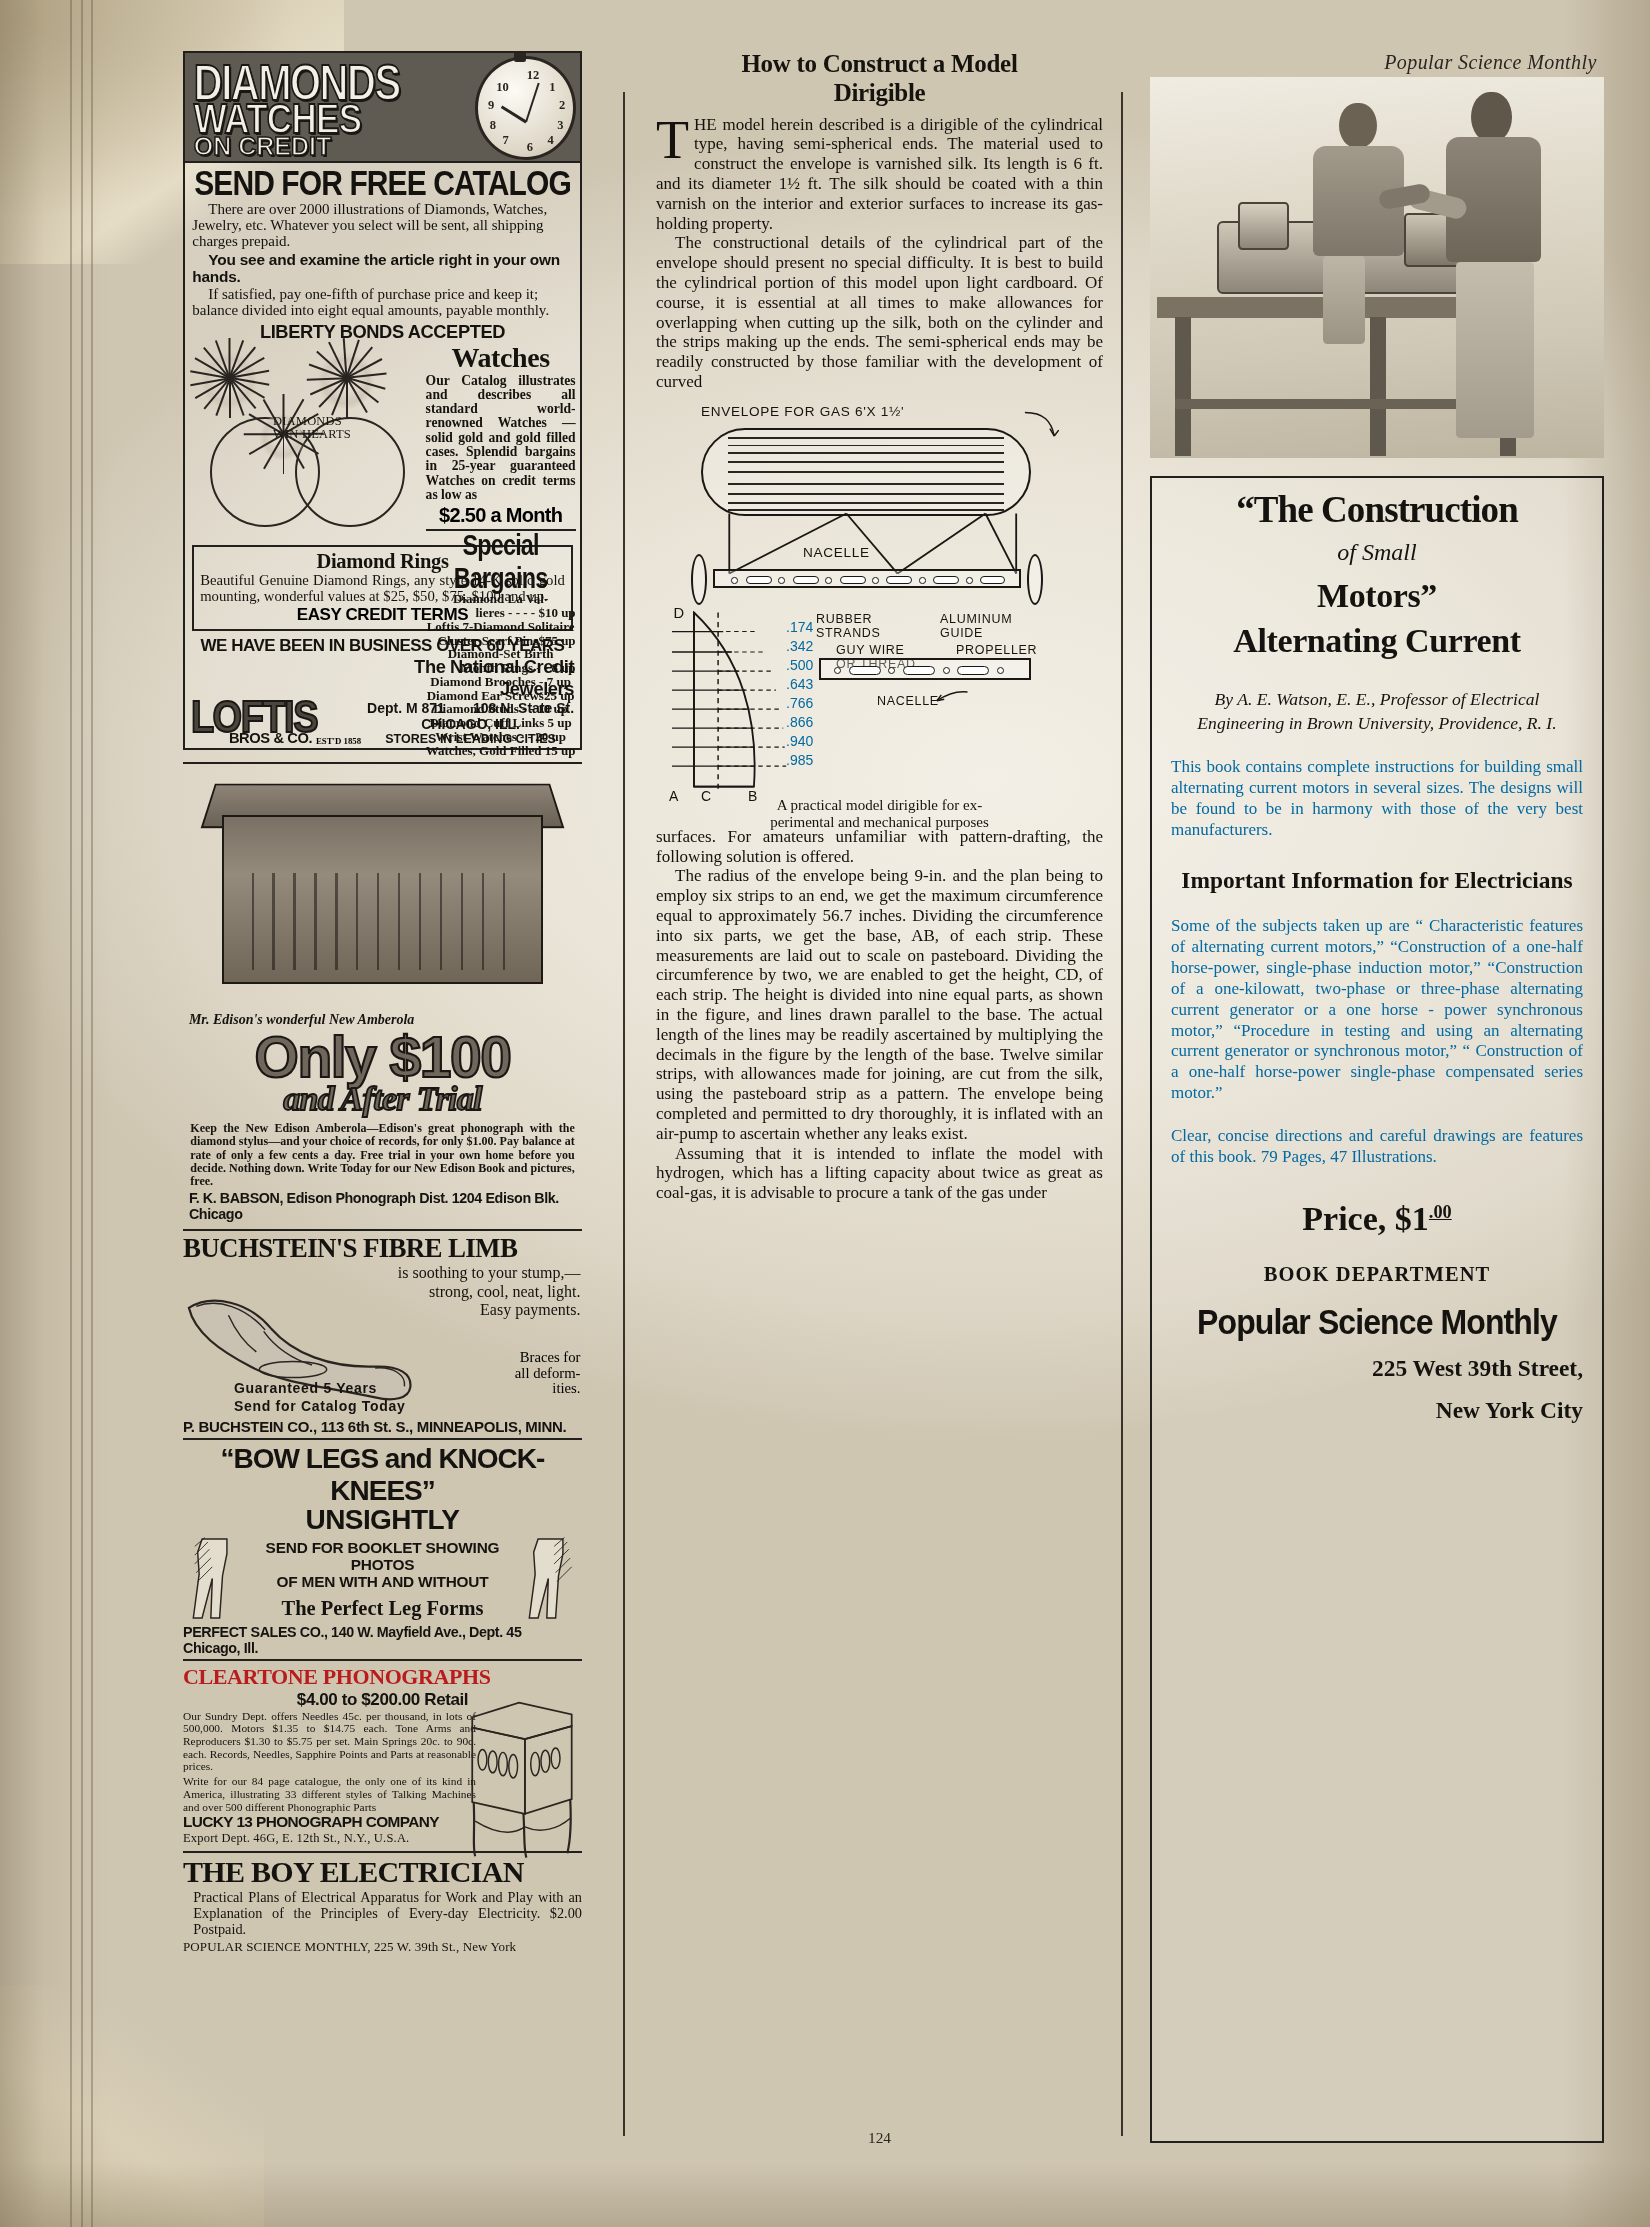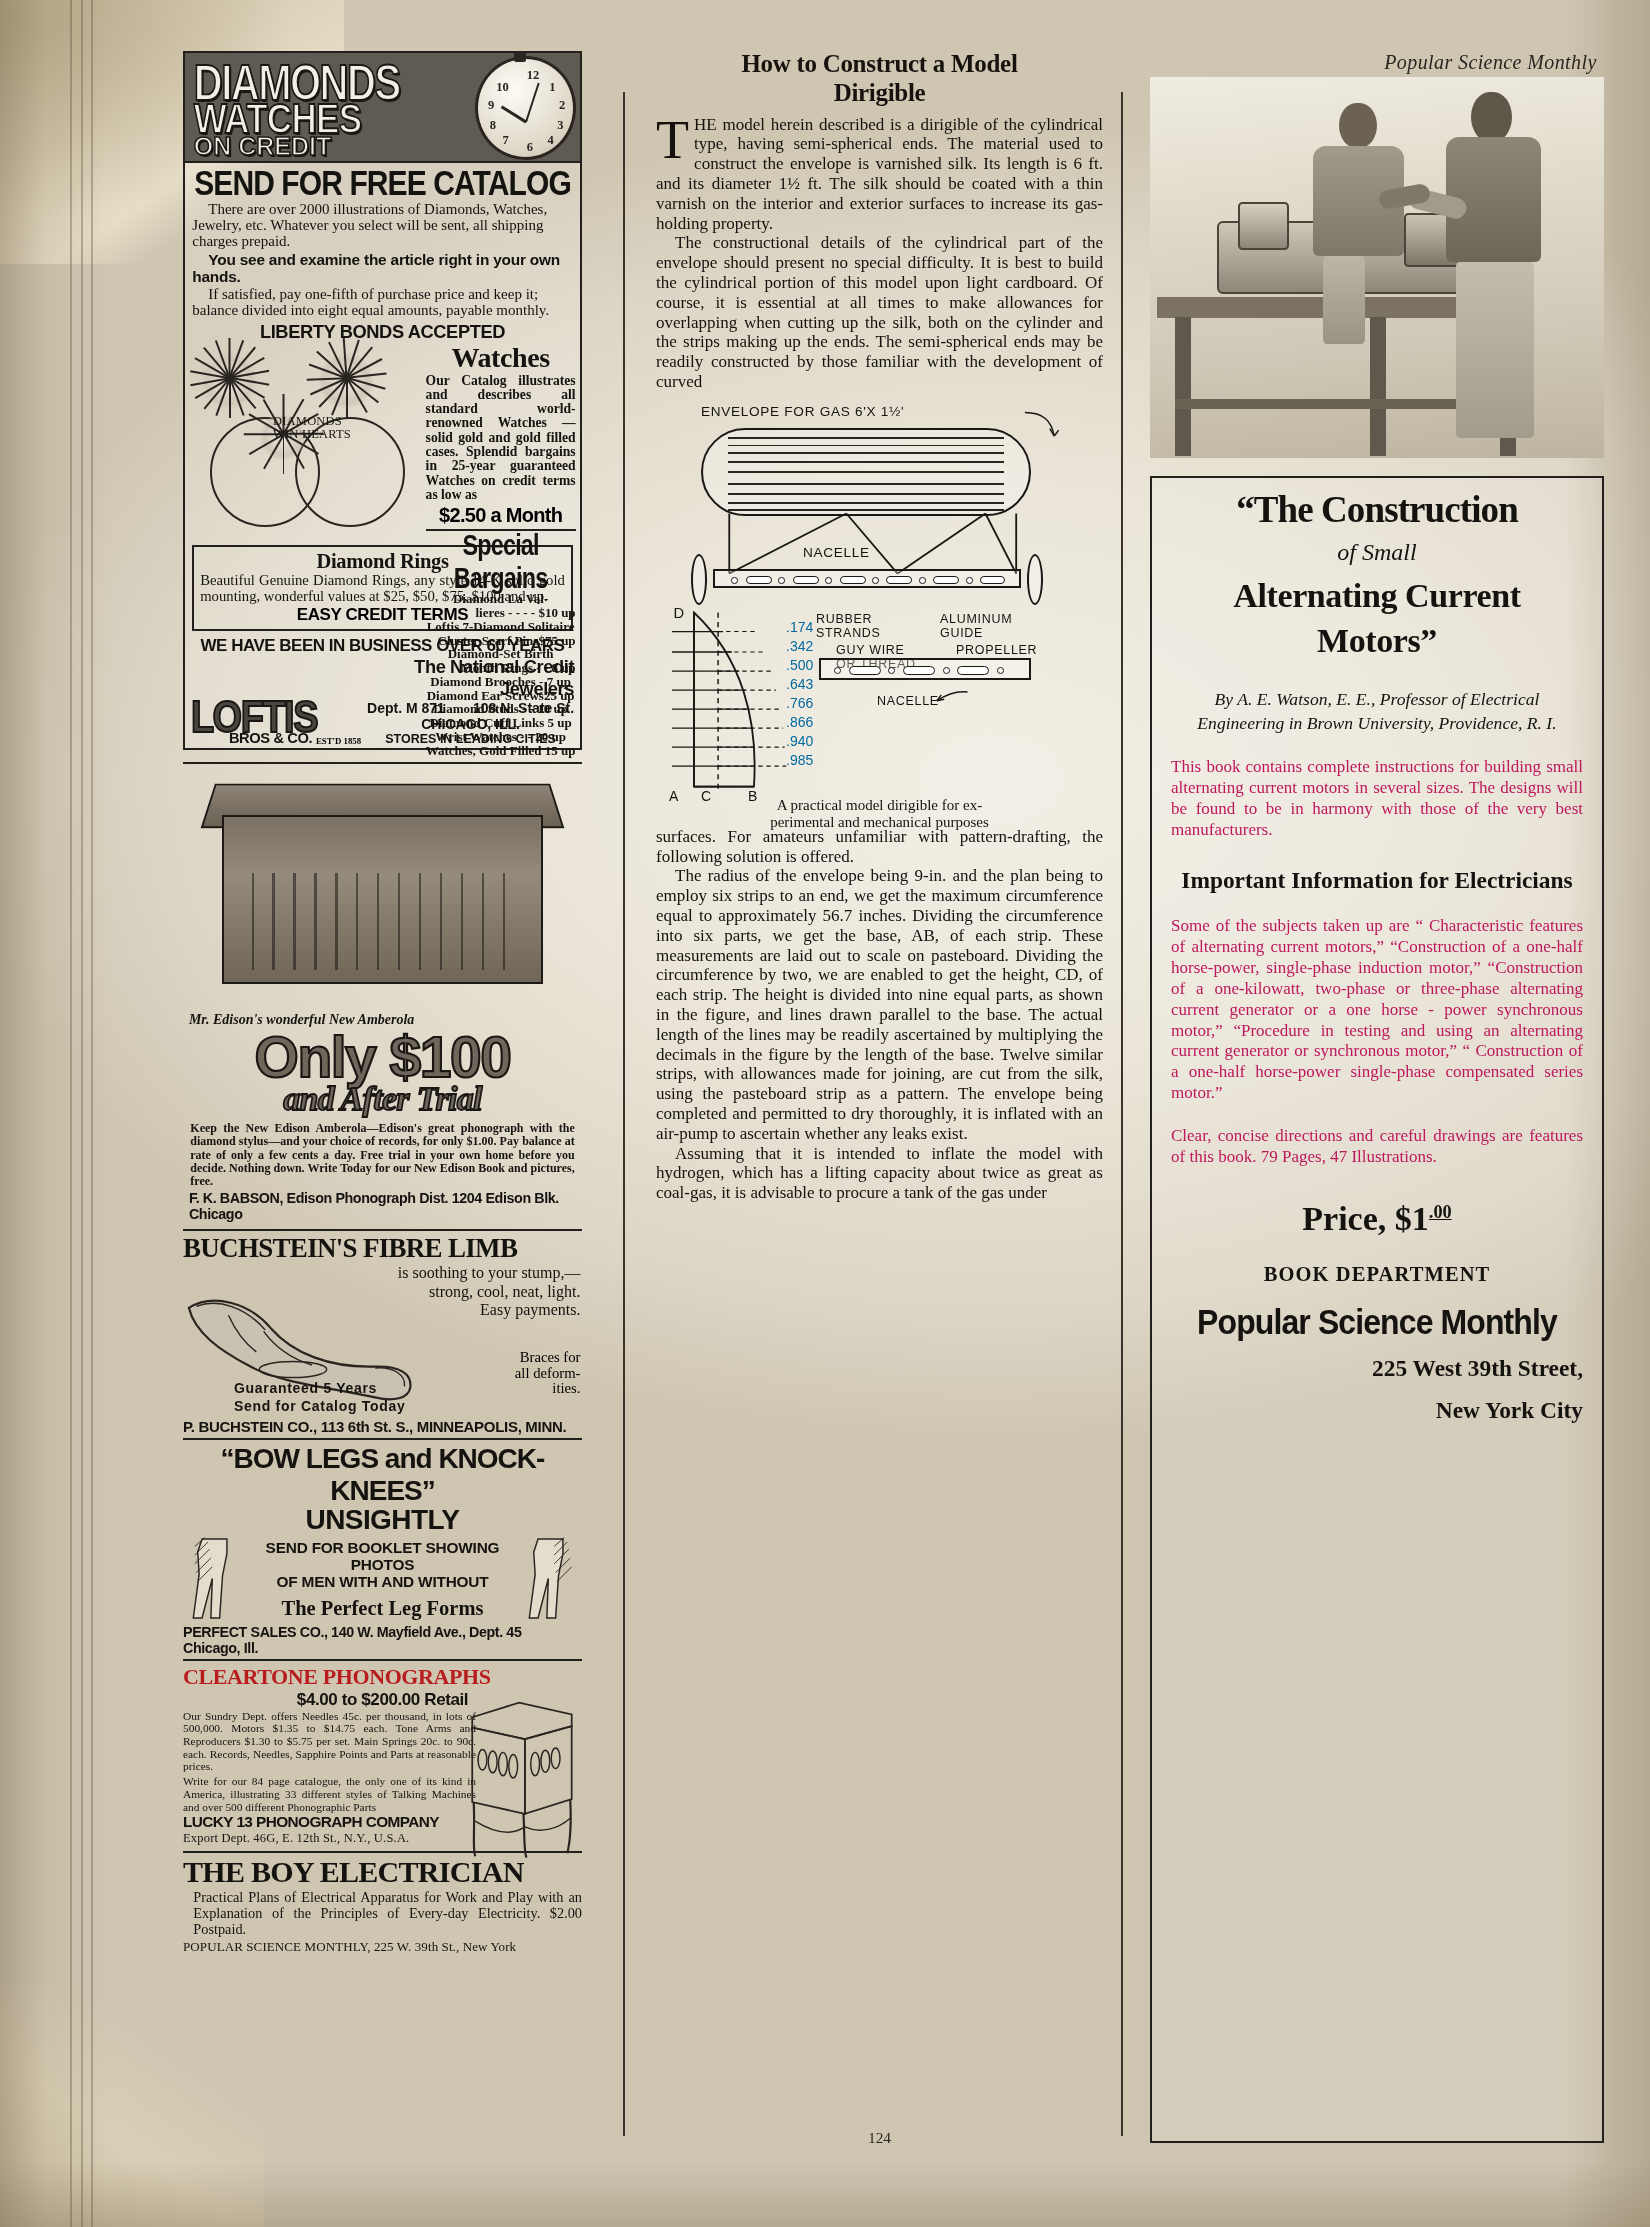--- a/index.html
+++ b/index.html
@@ -275,21 +275,21 @@
 
   #bookad {
     position:absolute; left:0; top:432px; width:454px; height:1667px;
     border:2.2px solid #22201c; padding:13px 19px;
     background:rgba(255,255,255,.12);
   }
   .bk-t1 { text-align:center; font-family:"Liberation Serif",serif; font-weight:bold; font-size:37px; letter-spacing:-0.9px; color:#15130f; line-height:1.05;}
   .bk-t2 { text-align:center; font-family:"Liberation Serif",serif; font-style:italic; font-size:24px; color:#15130f; margin:8.8px 0;}
   .bk-t3 { text-align:center; font-family:"Liberation Serif",serif; font-weight:bold; font-size:34px; letter-spacing:-0.4px; color:#15130f; line-height:1.3;}
   .bk-by { text-align:center; font-family:"Liberation Serif",serif; font-style:italic; font-size:17.6px; line-height:1.35; color:#15130f; margin-top:25px;}
-  .bk-p { font-size:17px; line-height:1.23; text-align:justify; color:#be185d; margin-top:22px;}
+  .bk-p { font-size:17px; line-height:1.23; text-align:justify; color:#0369a1; margin-top:22px;}
   .bk-h { text-align:center; font-family:"Liberation Serif",serif; font-weight:bold; font-size:23.4px; line-height:1.2; color:#15130f; margin-top:25px;}
   .bk-price { text-align:center; font-family:"Liberation Serif",serif; font-weight:bold; font-size:34px; color:#15130f; margin-top:32px;}
   .bk-price sup { font-size:18.3px; text-decoration:underline; }
   .bk-dept { text-align:center; font-family:"Liberation Serif",serif; font-weight:bold; font-size:20.5px; letter-spacing:1.1px; color:#15130f; margin-top:25px;}
   .bk-psm { text-align:center; font-family:"Liberation Sans",sans-serif; font-weight:bold; font-size:32px; letter-spacing:-0.9px; color:#15130f; margin-top:17.6px; transform:scaleY(1.12);}
   .bk-addr { text-align:right; font-family:"Liberation Serif",serif; font-weight:bold; font-size:23.4px; color:#15130f; margin-top:14.7px;}
 
   .pagenum { position:absolute; left:50%; transform:translateX(-50%); bottom:-13px; font-size:15.4px; color:#2a2520;}
 </style>
 </head>
@@ -744,22 +744,22 @@
       <div class="w-head2" style="left:321px;top:14.7px;width:41px;height:50px;background:#5f5749"></div>
       <div class="w-body2" style="left:296px;top:60px;width:95px;height:125px;background:linear-gradient(180deg,#8d8678,#6d6557)"></div>
       <div class="w-legs" style="left:306px;top:185px;width:78px;height:176px;background:linear-gradient(180deg,#c4bdad,#a39b8b)"></div>
       <div style="position:absolute;left:258px;top:116px;width:59px;height:20.5px;background:#a29a8b;border-radius:10.3px;transform:rotate(14deg)"></div>
       <div style="position:absolute;left:229px;top:110px;width:51px;height:19px;background:#7f7769;border-radius:9.5px;transform:rotate(-10deg)"></div>
     </div>
 
     <div id="bookad">
       <div class="bk-t1">“The Construction</div>
       <div class="bk-t2">of Small</div>
+      <div class="bk-t3">Motors”</div>
       <div class="bk-t3">Alternating  Current</div>
-      <div class="bk-t3">Motors”</div>
 
       <div class="bk-by">By A. E. Watson, E. E., Professor of Electrical Engineering in Brown University, Providence, R. I.</div>
 
       <div class="bk-p">This book contains complete instructions for building small alternating current motors in several sizes. The designs will be found to be in harmony with those of the very best manufacturers.</div>
 
       <div class="bk-h">Important Information for Electricians</div>
 
       <div class="bk-p">Some of the subjects taken up are “ Characteristic features of alternating current motors,”  “Construction of a one-half horse-power, single-phase induction motor,” “Construction of a one-kilowatt, two-phase or three-phase alternating current generator or a one horse - power synchronous motor,” “Procedure in testing and using an alternating current generator or synchronous motor,” “ Construction of a one-half horse-power single-phase compensated series motor.”</div>
 
       <div class="bk-p">Clear, concise directions and careful drawings are features of this book. 79 Pages, 47 Illustrations.</div>

